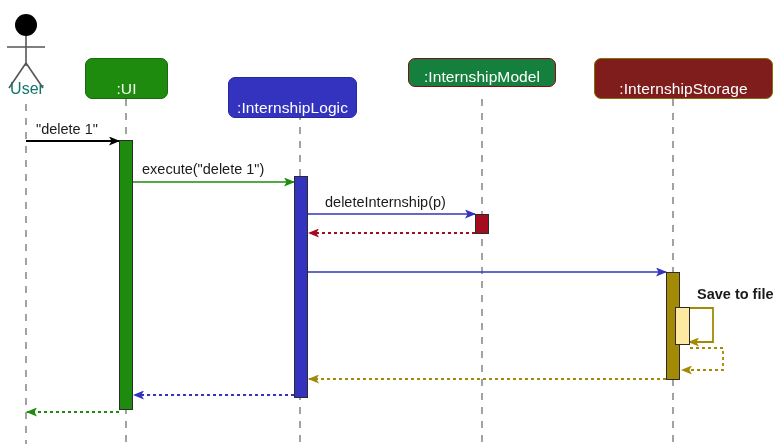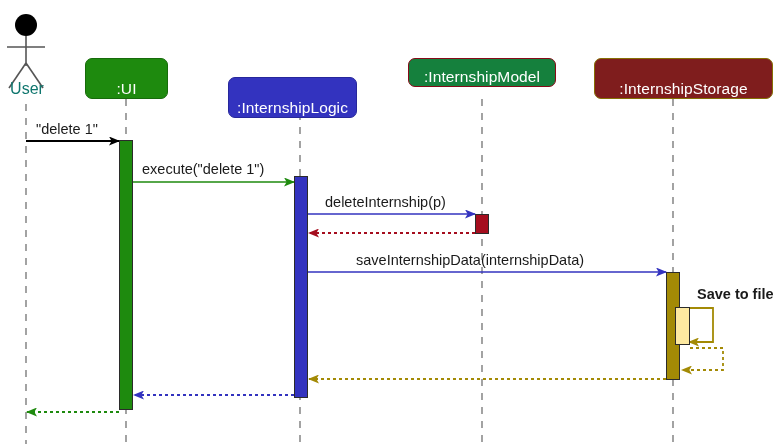--- a/index.html
+++ b/index.html
@@ -104,16 +104,15 @@
     </div>
   <div class="pbox storage">
       <span>:InternshipStorage</span>
     </div>
 
   <div class="actor-label">User</div>
 
   <div class="msg" style="left:36px;  top:121px;">"delete 1"</div>
   <div class="msg" style="left:142px; top:161px;">execute("delete 1")</div>
   <div class="msg" style="left:325px; top:194px;">deleteInternship(p)</div>
-  <div class="msg" style="left:356px; top:252px;">saveInternshipData(internshipData)</div>
   <div class="msg" style="left:697px; top:286px;font-weight:bold;">Save to file</div>
 
 </div>
 
 </body></html>

